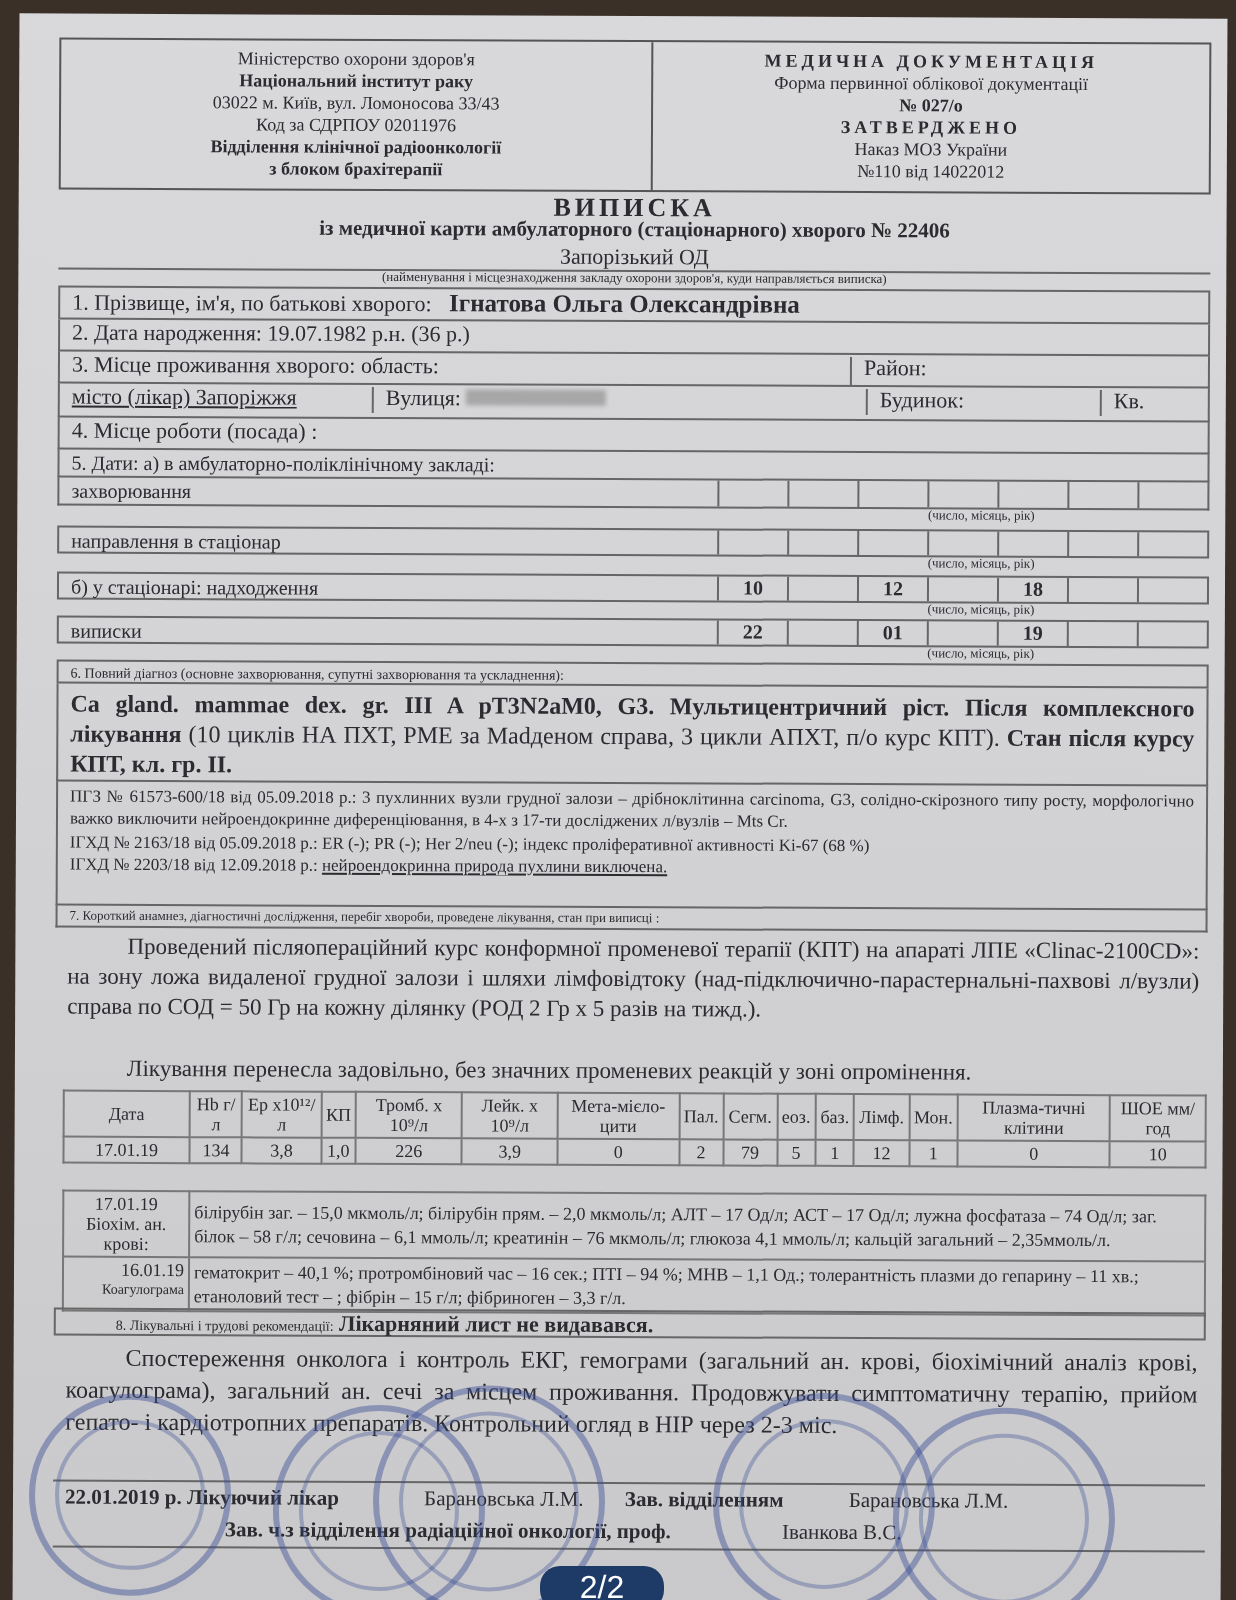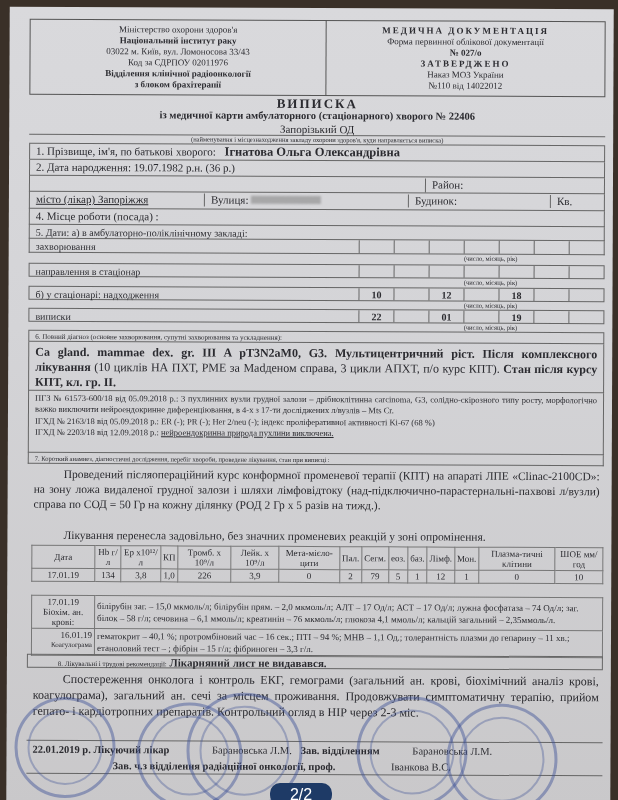--- a/index.html
+++ b/index.html
@@ -55,26 +55,27 @@
   <div class="title b" style="top:102px;font-size:10.5px;">із медичної карти амбулаторного (стаціонарного) хворого № 22406</div>
   <div class="title" style="top:115px;font-size:11px;border-bottom:1px solid #666;">Запорізький ОД</div>
   <div class="title small" style="top:128px;">(найменування і місцезнаходження закладу охорони здоров'я, куди направляється виписка)</div>
 
   <div class="row" style="top:136px;border-top:1px solid #666;height:17px;">
     <span>1. Прізвище, ім'я, по батькові хворого:</span>
     <span class="b" style="font-size:12.5px;margin-left:6px;text-align:right;">Ігнатова Ольга Олександрівна</span>
   </div>
   <div class="row" style="top:153px;height:16px;">2. Дата народження: 19.07.1982 р.н. (36 р.)</div>
   <div class="row" style="top:169px;height:16px;">
+    <span>3. Місце проживання хворого: область:</span>
     <span style="position:absolute;left:395px;top:1px;border-left:1px solid #666;padding-left:6px;height:14px;">Район:</span>
   </div>
   <div class="row" style="top:185px;height:17px;">
     <span style="text-decoration:underline;">місто (лікар) Запоріжжя</span>
-    <span style="position:absolute;left:174px;top:1px;border-left:1px solid #666;padding-left:6px;"><span>Вулиця:</span> <span style="display:inline-block;width:70px;height:8px;background:#888;opacity:.6;filter:blur(1px);"></span></span>
-    <span style="position:absolute;left:378px;top:1px;border-left:1px solid #666;padding-left:6px;">Будинок:</span>
+    <span style="position:absolute;left:156px;top:1px;border-left:1px solid #666;padding-left:6px;"><span>Вулиця:</span> <span style="display:inline-block;width:70px;height:8px;background:#888;opacity:.6;filter:blur(1px);"></span></span>
+    <span style="position:absolute;left:403px;top:1px;border-left:1px solid #666;padding-left:6px;">Будинок:</span>
     <span style="position:absolute;left:520px;top:1px;border-left:1px solid #666;padding-left:6px;">Кв.</span>
   </div>
   <div class="row" style="top:202px;height:16px;">4. Місце роботи (посада) :</div>
   <div class="row" style="top:218px;height:14px;font-size:10px;">5. Дати: а) в амбулаторно-поліклінічному закладі:</div>
 
   <div class="row" style="top:232px;height:14px;font-size:10px;"><span>захворювання</span>
     <div class="cellnums">
         <span></span>
         <span></span>
         <span></span>
@@ -195,21 +196,21 @@
   <div class="row" style="top:647px;border-top:1px solid #666;height:14px;">
     <span style="font-size:7px;margin-left:24px;">8. Лікувальні і трудові рекомендації:</span>
     <span class="b" style="font-size:11px;">Лікарняний лист не видавався.</span>
   </div>
   <div class="para" style="top:664px;text-indent:30px;font-size:12px;line-height:16px;">Спостереження онколога і контроль ЕКГ, гемограми (загальний ан. крові, біохімічний аналіз крові, коагулограма), загальний ан. сечі за місцем проживання. Продовжувати симптоматичну терапію, прийом гепато- і кардіотропних препаратів. Контрольний огляд в НІР через 2-3 міс.</div>
 
   <div class="row" style="top:733px;border-top:1px solid #666;height:34px;border-left:none;border-right:none;font-size:10.5px;line-height:16px;">
     <span class="b">22.01.2019 р.</span>
     <span class="b">Лікуючий лікар</span>
     <span style="margin-left:40px;">Барановська Л.М.</span>
-    <span class="b" style="margin-left:6px;">Зав. відділенням</span>
+    <span class="b" style="margin-left:18px;">Зав. відділенням</span>
     <span style="margin-left:30px;">Барановська Л.М.</span>
     <div style="padding-left:80px;"><span class="b">Зав. ч.з відділення радіаційної онкології, проф.</span>
       <span style="margin-left:53px;">Іванкова В.С.</span></div>
   </div>
 
   <div class="stamp" style="left:8px;top:690px;width:95px;height:95px;"></div>
   <div class="stamp" style="left:130px;top:695px;width:100px;height:100px;"></div>
   <div class="stamp" style="left:180px;top:685px;width:110px;height:110px;"></div>
   <div class="stamp" style="left:350px;top:688px;width:105px;height:105px;"></div>
   <div class="stamp" style="left:440px;top:695px;width:105px;height:105px;"></div>

